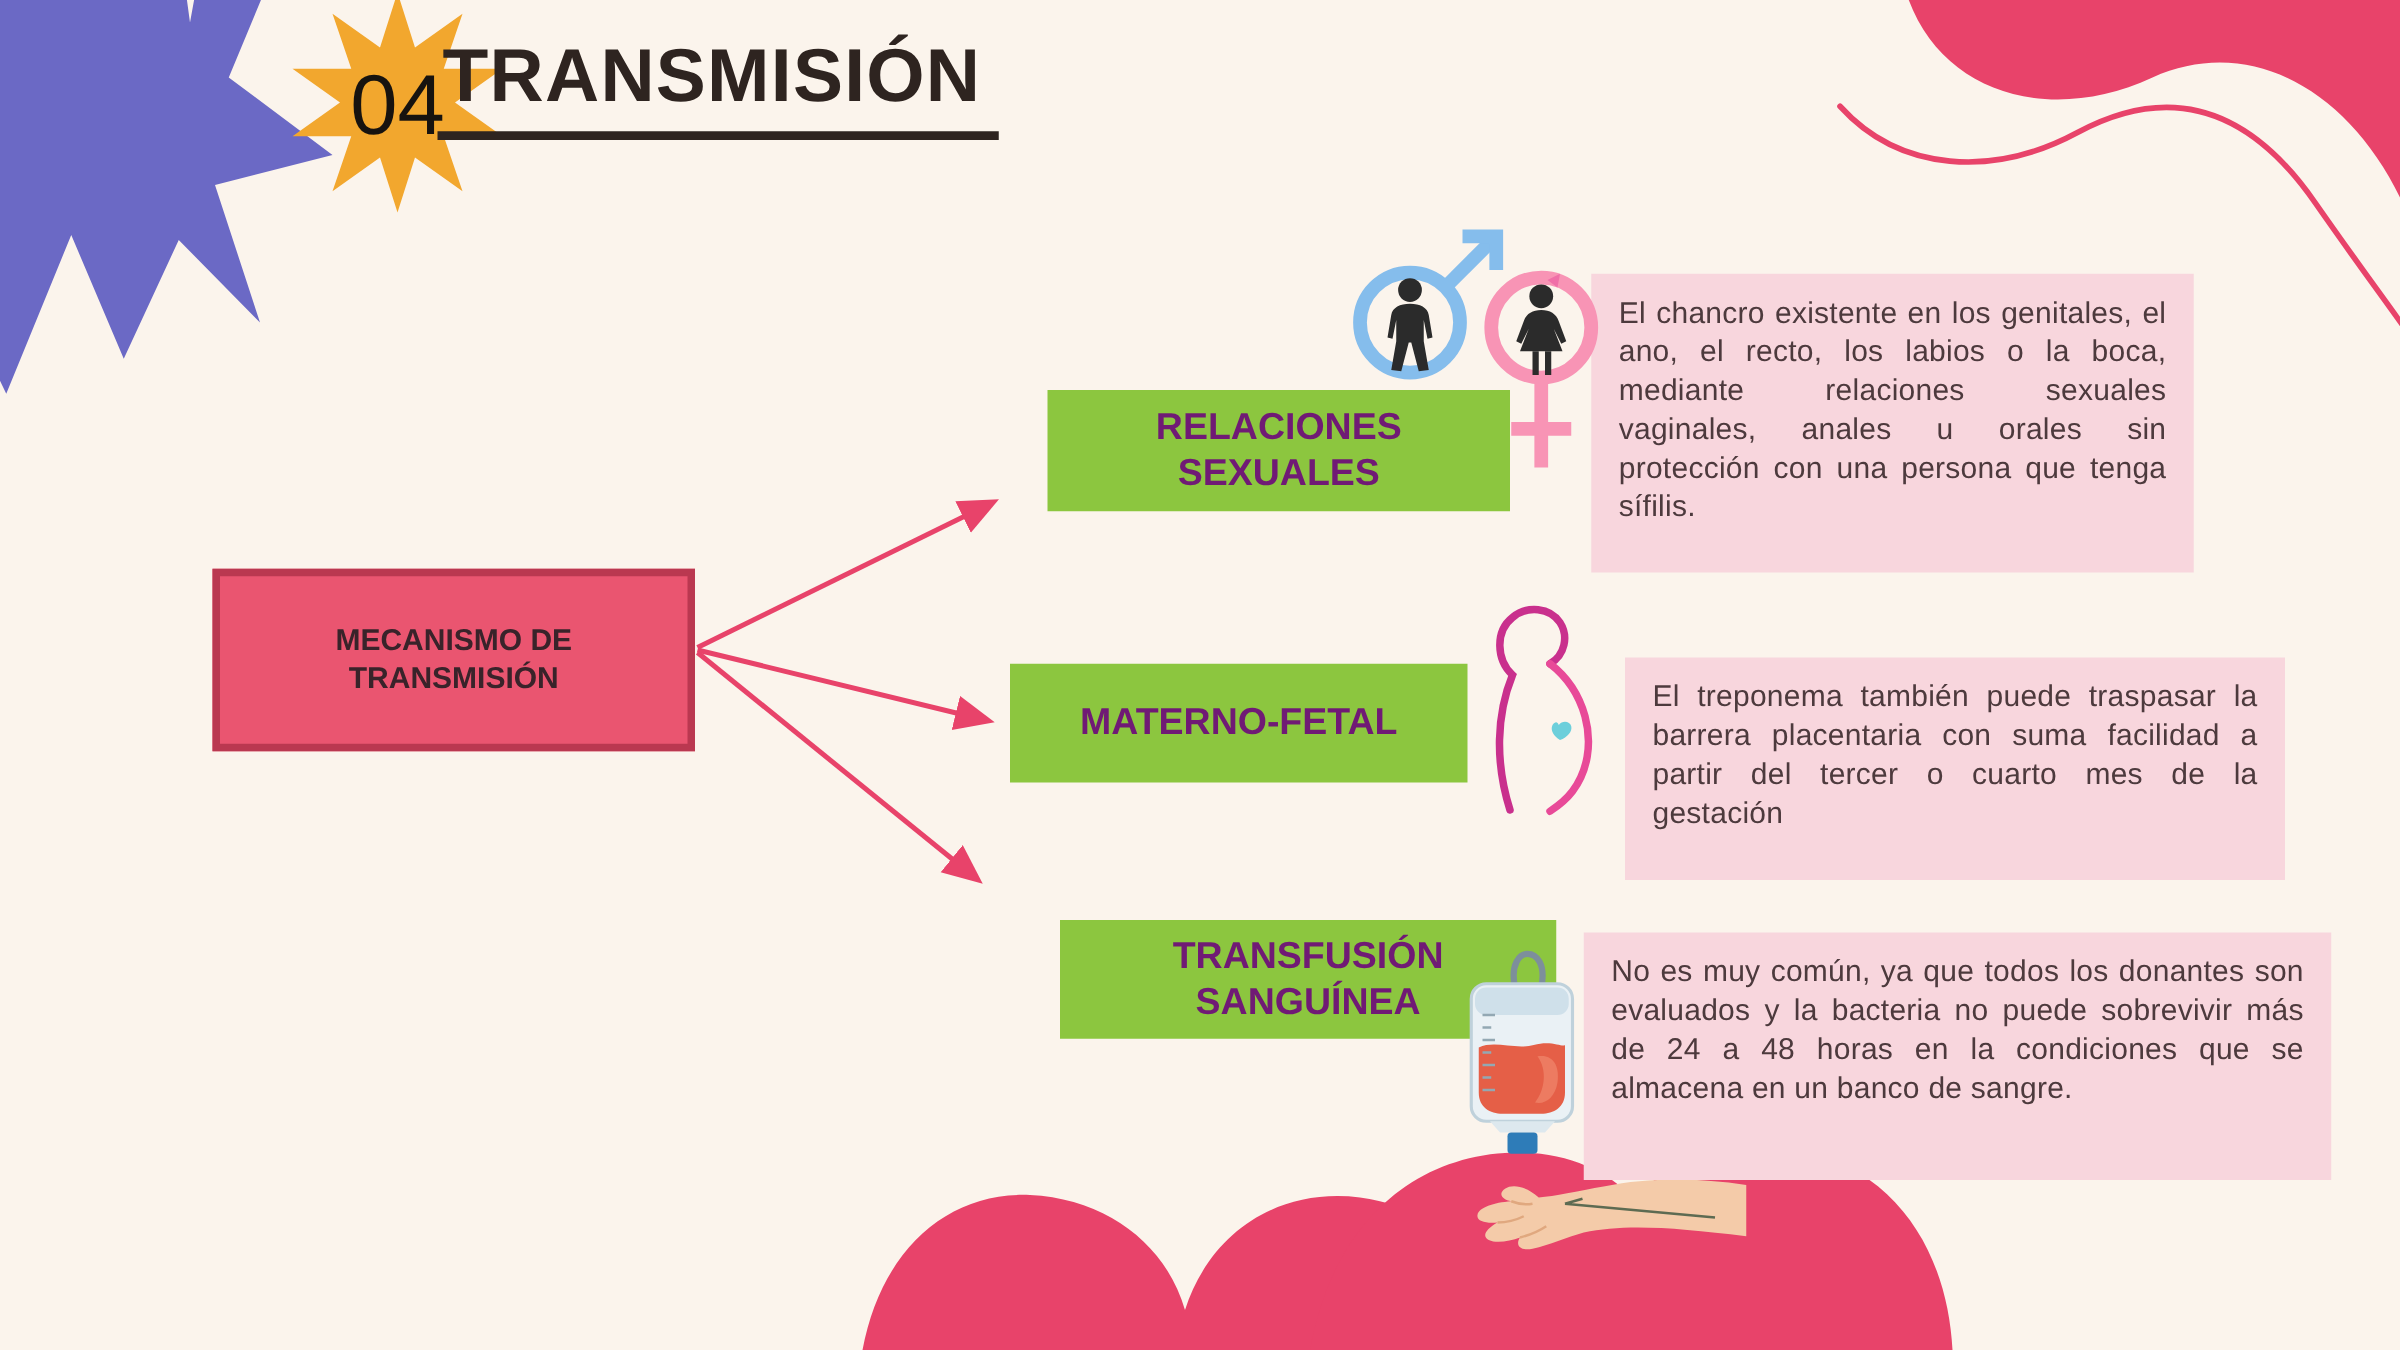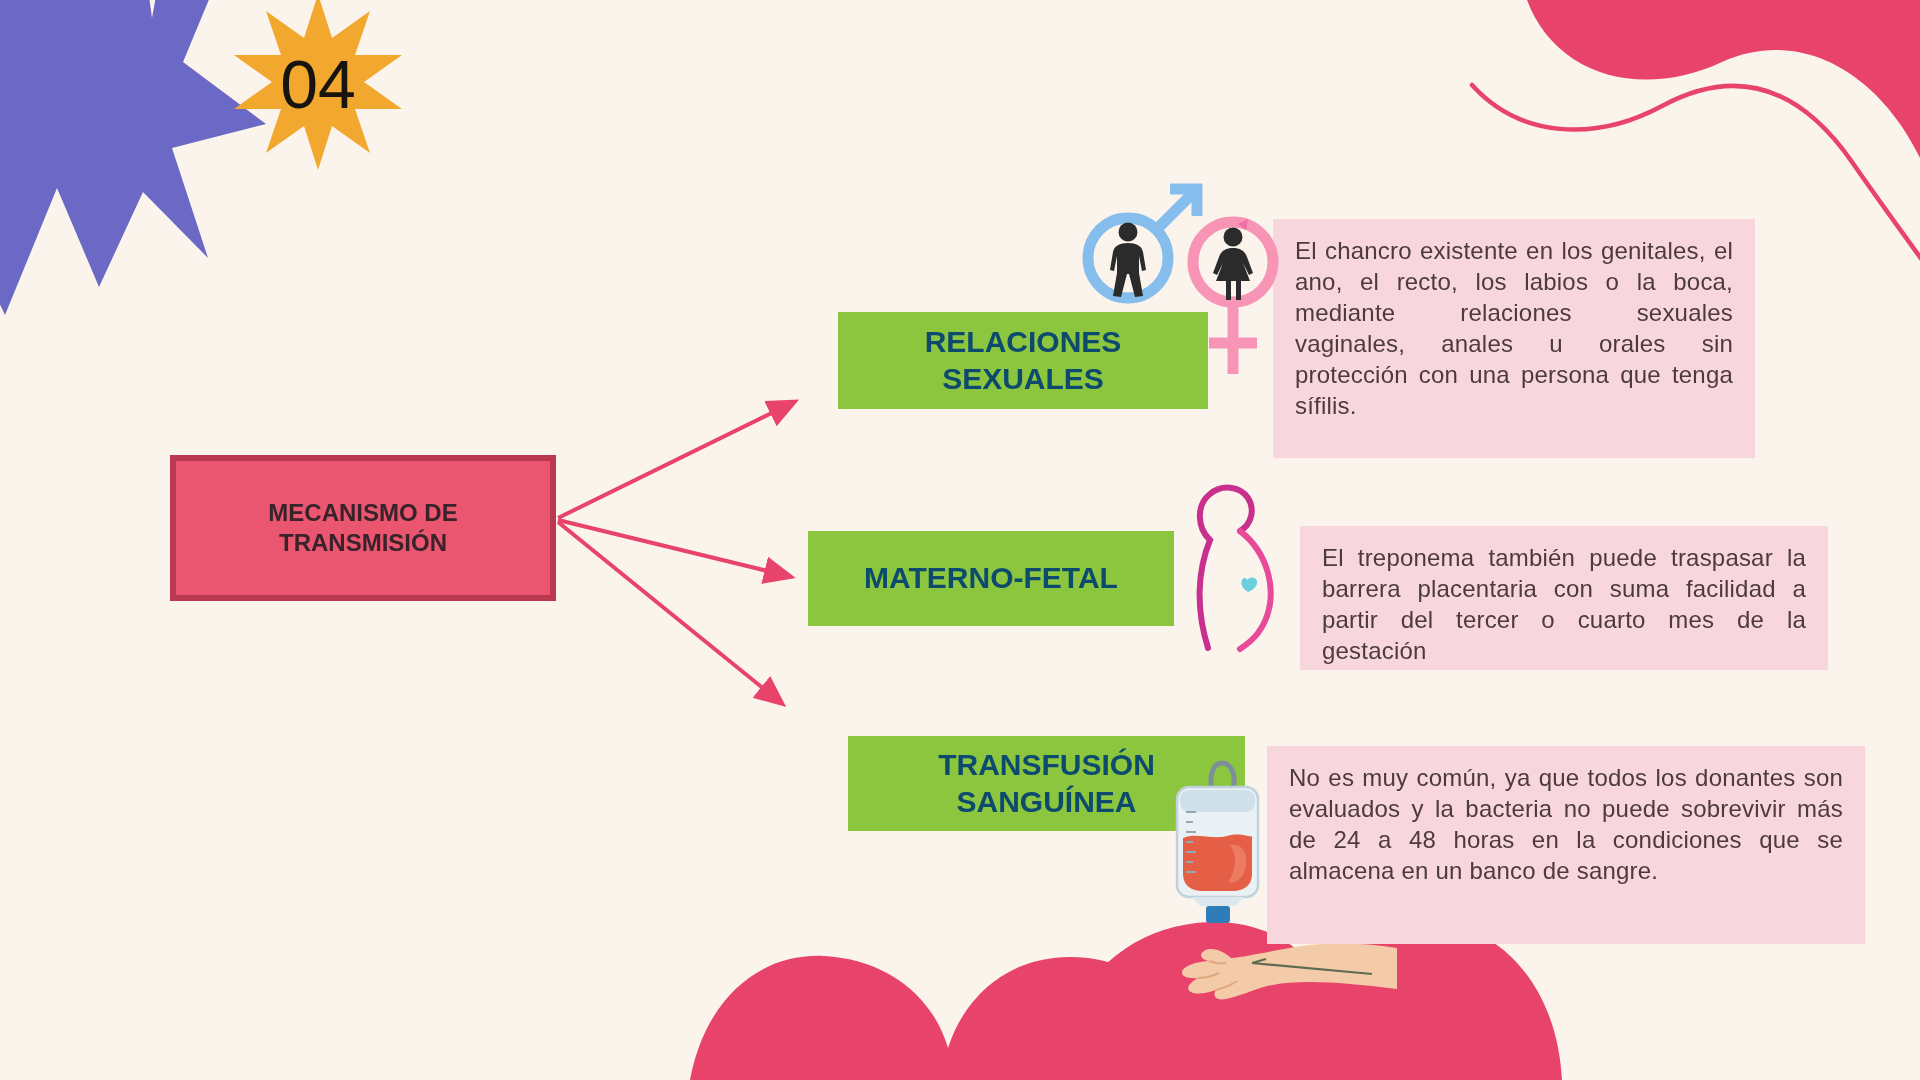--- a/index.html
+++ b/index.html
@@ -18,31 +18,31 @@
   
   .root-box{position:absolute;left:170px;top:455px;width:386px;height:146px;
     background:#ea5570;border:6px solid #ba3850;box-sizing:border-box;
     display:flex;align-items:center;justify-content:center;text-align:center;
     font-weight:bold;font-size:24px;line-height:1.25;color:#39232a;z-index:3;
     padding:0 14px;}
 
   
   .branch-box{position:absolute;background:#8cc63f;display:flex;align-items:center;
     justify-content:center;text-align:center;font-weight:bold;font-size:30px;
-    line-height:1.22;color:#0c4a6e;z-index:3;padding:0 10px;box-sizing:border-box;}
+    line-height:1.22;color:#701a75;z-index:3;padding:0 10px;box-sizing:border-box;}
   .branch-0{left:838px;top:312px;width:370px;height:97px;}
   .branch-1{left:808px;top:531px;width:366px;height:95px;}
   .branch-2{left:848px;top:736px;width:397px;height:95px;}
 
   
   .desc-box{position:absolute;background:#f8d6dd;color:#4d3a3d;font-size:24px;
     line-height:1.29;text-align:justify;box-sizing:border-box;z-index:3;
     padding:17px 22px;letter-spacing:0.2px;}
   .desc-0{left:1273px;top:219px;width:482px;height:239px;}
-  .desc-1{left:1300px;top:526px;width:528px;height:144px;}
+  .desc-1{left:1300px;top:526px;width:528px;height:178px;}
   .desc-2{left:1267px;top:746px;width:598px;height:198px;}
 
   .deco{z-index:1;}
   .icons{z-index:4;}
   .hand{z-index:2;}
 </style>
 </head>
 <body>
 
 <svg class="layer deco" viewBox="0 0 1920 1080">
@@ -73,20 +73,21 @@
 <svg class="layer hand" viewBox="0 0 1920 1080">
   <g>
     <path fill="#f4cba9" d="M 1397,948 C 1358,942 1318,942 1284,949 C 1261,953 1244,957 1231,958 C 1221,949 1210,947 1204,951 C 1198,955 1202,960 1209,961 C 1195,962 1183,966 1182,972 C 1181,977 1189,979 1198,978 C 1189,983 1185,989 1191,992 C 1197,995 1208,993 1216,990 C 1212,996 1216,1001 1226,999 C 1240,996 1253,990 1267,986 C 1300,979 1340,982 1397,989 Z"></path>
     <path fill="none" stroke="#e0a87f" stroke-width="2" d="M 1209,961 C 1214,963 1220,964 1226,963 M 1198,978 C 1206,978 1213,976 1219,973 M 1216,990 C 1224,988 1231,985 1237,981"></path>
     <path fill="none" stroke="#5d6b52" stroke-width="2.2" d="M 1252,963 L 1372,974 M 1252,963 l 14,-4"></path>
   </g>
 </svg>
 
 <div class="title-wrap">
   <div class="star-number">04</div>
+  <h1 class="slide-title">TRANSMISIÓN</h1>
 </div>
 
 <div class="root-box">
   <span>MECANISMO DE TRANSMISIÓN</span>
 </div>
 
 <div class="branch-box branch-0">
   <span>RELACIONES SEXUALES</span>
 </div>
 <div class="branch-box branch-1">

